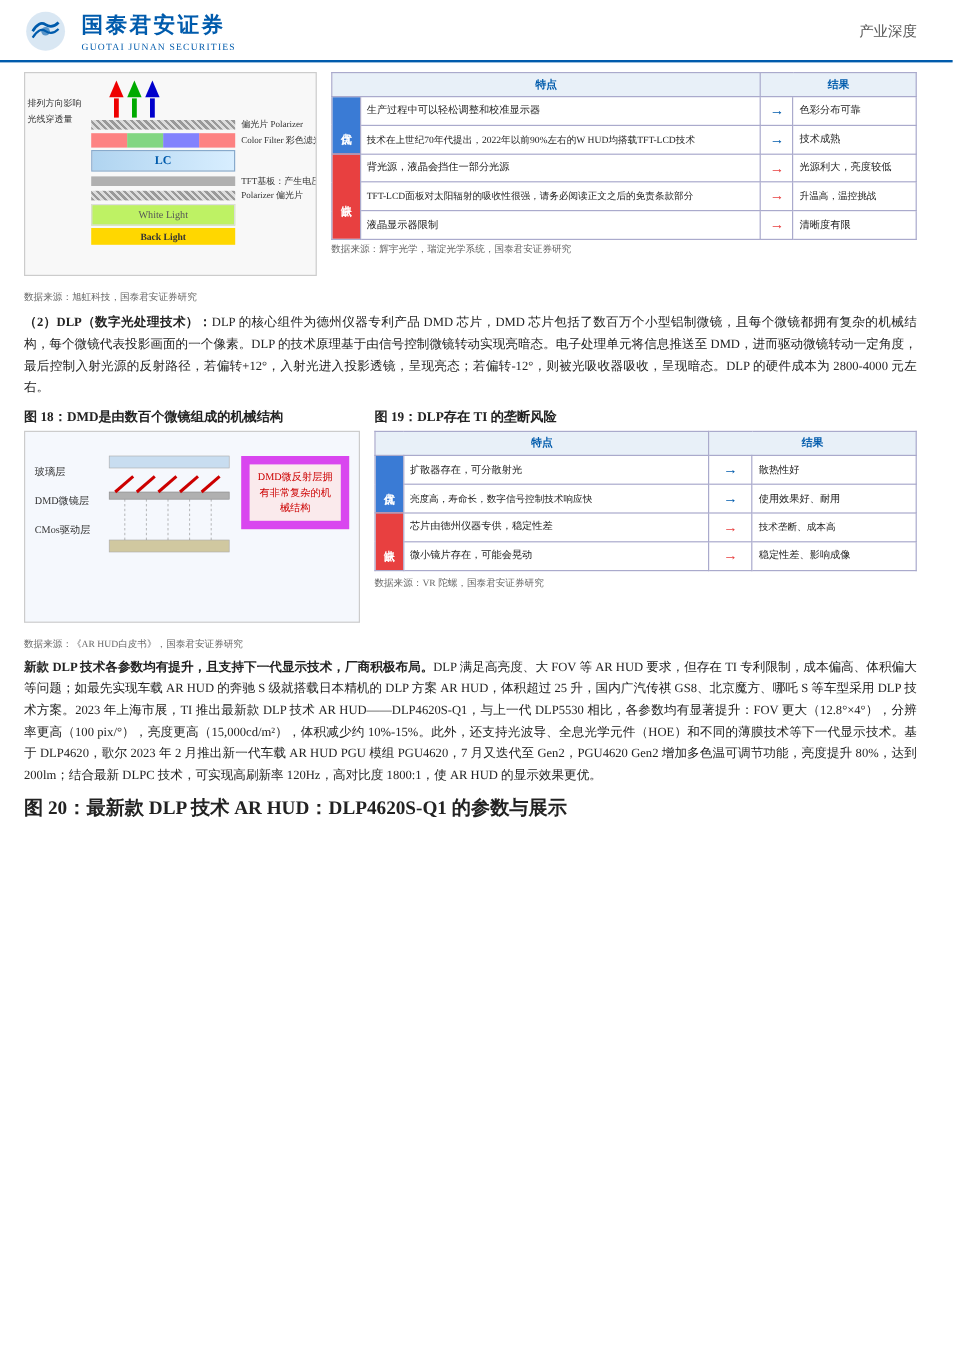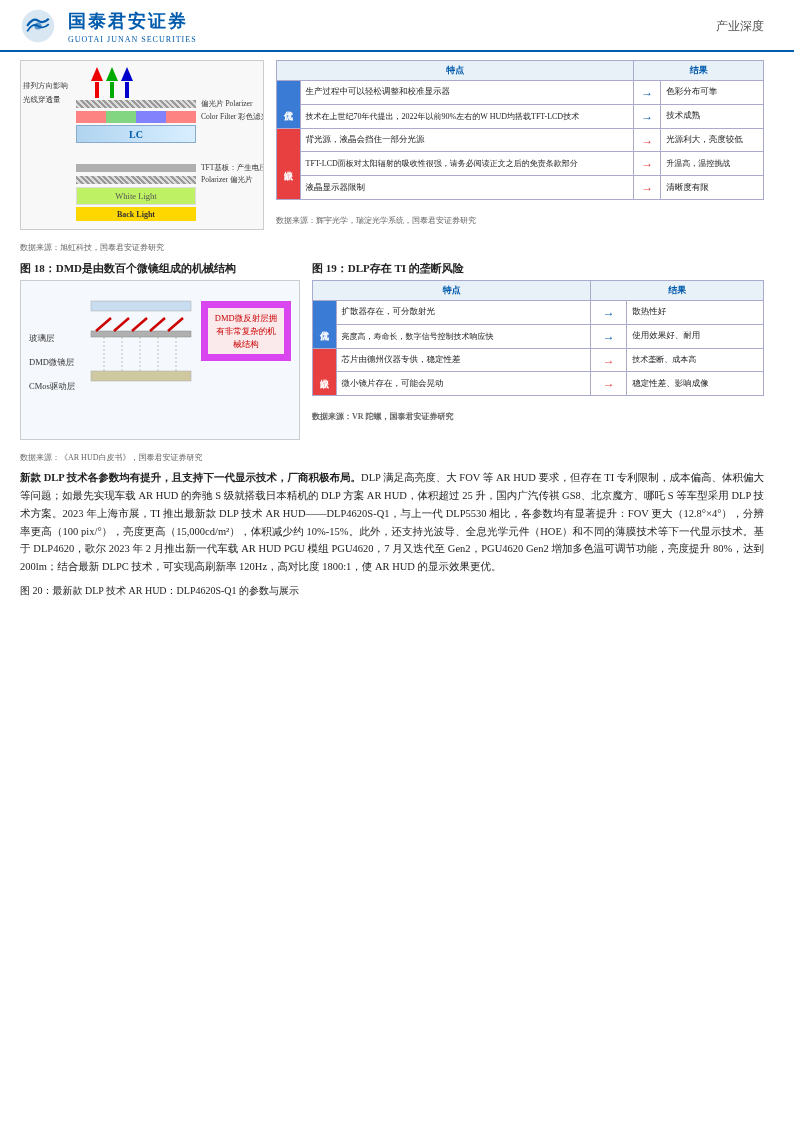--- a/index.html
+++ b/index.html
@@ -172,22 +172,22 @@
       color: #222;
       text-align: justify;
       margin-bottom: 8px;
       text-indent: 0;
     }
     .body-text b {
       font-weight: bold;
     }
     
     .fig20-title {
-      font-size: 10px;
-      font-weight: normal;
+      font-size: 16px;
+      font-weight: bold;
       color: #222;
       margin-top: 8px;
     }
     
     .footer {
       position: absolute;
       bottom: 12px;
       left: 20px;
       right: 20px;
       display: flex;
@@ -256,21 +256,21 @@
             <div style="display:flex;align-items:center;margin-bottom:2px;">
               <div style="width:120px;height:12px;display:flex;">
                 <div style="flex:1;background:rgba(255,80,80,0.7);"></div>
                 <div style="flex:1;background:rgba(80,200,80,0.7);"></div>
                 <div style="flex:1;background:rgba(80,80,255,0.7);"></div>
                 <div style="flex:1;background:rgba(255,80,80,0.7);"></div>
               </div>
               <div style="font-size:7.5px;color:#333;margin-left:5px;">Color Filter 彩色滤光片</div>
             </div>
 
-            <div style="display:flex;align-items:center;margin-bottom:20px;">
+            <div style="display:flex;align-items:center;margin-bottom:3px;">
               <div style="width:120px;height:18px;background:linear-gradient(to right,#b0d4f0,#d8eeff);border:1px solid #88aacc;display:flex;align-items:center;justify-content:center;font-size:10px;font-weight:bold;color:#005bac;">LC</div>
               <div style="font-size:7.5px;color:#333;margin-left:5px;"></div>
             </div>
 
             <div style="display:flex;align-items:center;margin-bottom:2px;">
               <div style="width:120px;height:8px;background:#b0b0b0;"></div>
               <div style="font-size:7.5px;color:#333;margin-left:5px;">TFT基板：产生电压</div>
             </div>
 
             <div style="display:flex;align-items:center;margin-bottom:2px;">
@@ -323,32 +323,35 @@
               <td style="text-align:center;color:#e84040;font-size:12px;">→</td>
               <td style="font-size:8px;">升温高，温控挑战</td>
             </tr>
             <tr>
               <td style="font-size:8.5px;">液晶显示器限制</td>
               <td style="text-align:center;color:#e84040;font-size:12px;">→</td>
               <td style="font-size:8.5px;">清晰度有限</td>
             </tr>
           </tbody>
         </table>
-        <div class="diagram-source" style="margin-top:15px;">数据来源：辉宇光学，瑞淀光学系统，国泰君安证券研究</div>
+        <div class="diagram-source" style="margin-top:2px;">数据来源：辉宇光学，瑞淀光学系统，国泰君安证券研究</div>
       </div>
     </div>
 
+    <div class="body-text">
+      <b>（2）DLP（数字光处理技术）：</b>DLP 的核心组件为德州仪器专利产品 DMD 芯片，DMD 芯片包括了数百万个小型铝制微镜，且每个微镜都拥有复杂的机械结构，每个微镜代表投影画面的一个像素。DLP 的技术原理基于由信号控制微镜转动实现亮暗态。电子处理单元将信息推送至 DMD，进而驱动微镜转动一定角度，最后控制入射光源的反射路径，若偏转+12°，入射光进入投影透镜，呈现亮态；若偏转-12°，则被光吸收器吸收，呈现暗态。DLP 的硬件成本为 2800-4000 元左右。
+    </div>
 
     <div class="mid-section">
 
       <div class="mid-left">
         <div class="fig-title">图 18：DMD是由数百个微镜组成的机械结构</div>
         <div class="dmd-diagram">
 
-          <div style="position:absolute;left:8px;top:22px;font-size:8.5px;color:#333;line-height:2.8;margin-top:24px;">
+          <div style="position:absolute;left:8px;top:22px;font-size:8.5px;color:#333;line-height:2.8;">
             <div>玻璃层</div>
             <div>DMD微镜层</div>
             <div>CMos驱动层</div>
           </div>
 
           <svg style="position:absolute;left:65px;top:15px;width:140px;height:130px;" viewBox="0 0 140 130">
 
             <rect x="5" y="5" width="100" height="10" fill="#c8ddf0" stroke="#aaa" stroke-width="0.5"></rect>
 
             <rect x="5" y="35" width="100" height="6" fill="#b0b0b0" stroke="#888" stroke-width="0.5"></rect>
@@ -400,21 +403,21 @@
               <td style="text-align:center;color:#e84040;font-size:12px;">→</td>
               <td style="font-size:8px;">技术垄断、成本高</td>
             </tr>
             <tr>
               <td style="font-size:8.5px;">微小镜片存在，可能会晃动</td>
               <td style="text-align:center;color:#e84040;font-size:12px;">→</td>
               <td style="font-size:8.5px;">稳定性差、影响成像</td>
             </tr>
           </tbody>
         </table>
-        <div class="diagram-source" style="margin-top:15px;font-weight:bold;">数据来源：VR 陀螺，国泰君安证券研究</div>
+        <div class="diagram-source" style="margin-top:4px;">数据来源：VR 陀螺，国泰君安证券研究</div>
       </div>
     </div>
 
     <div class="body-text">
       <b>新款 DLP 技术各参数均有提升，且支持下一代显示技术，厂商积极布局。</b><span>DLP 满足高亮度、大 FOV 等 AR HUD 要求，但存在 TI 专利限制，成本偏高、体积偏大等问题；如最先实现车载 AR HUD 的奔驰 S 级就搭载日本精机的 DLP 方案 AR HUD，体积超过 25 升，国内广汽传祺 GS8、北京魔方、哪吒 S 等车型采用 DLP 技术方案。2023 年上海市展，TI 推出最新款 DLP 技术 AR HUD——DLP4620S-Q1，与上一代 DLP5530 相比，各参数均有显著提升：FOV 更大（12.8°×4°），分辨率更高（100 pix/°），亮度更高（15,000cd/m²），体积减少约 10%-15%。此外，还支持光波导、全息光学元件（HOE）和不同的薄膜技术等下一代显示技术。基于 DLP4620，歌尔 2023 年 2 月推出新一代车载 AR HUD PGU 模组 PGU4620，7 月又迭代至 Gen2，PGU4620 Gen2 增加多色温可调节功能，亮度提升 80%，达到 200lm；结合最新 DLPC 技术，可实现高刷新率 120Hz，高对比度 1800:1，使 AR HUD 的显示效果更优。</span>
     </div>
 
     <div class="fig20-title">图 20：最新款 DLP 技术 AR HUD：DLP4620S-Q1 的参数与展示</div>
   </div>
 

